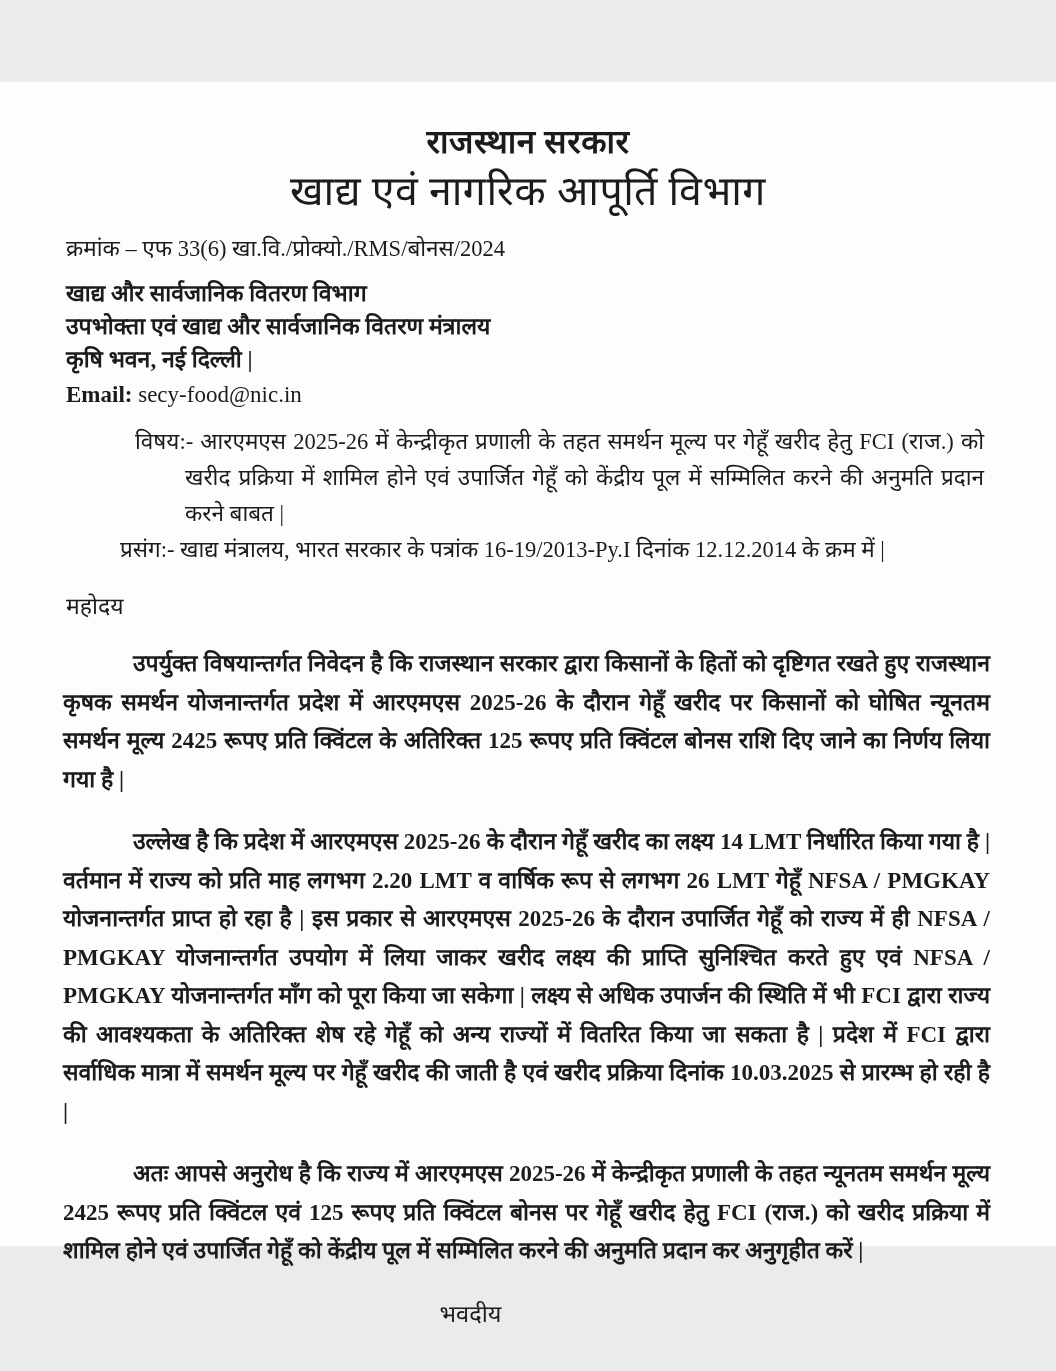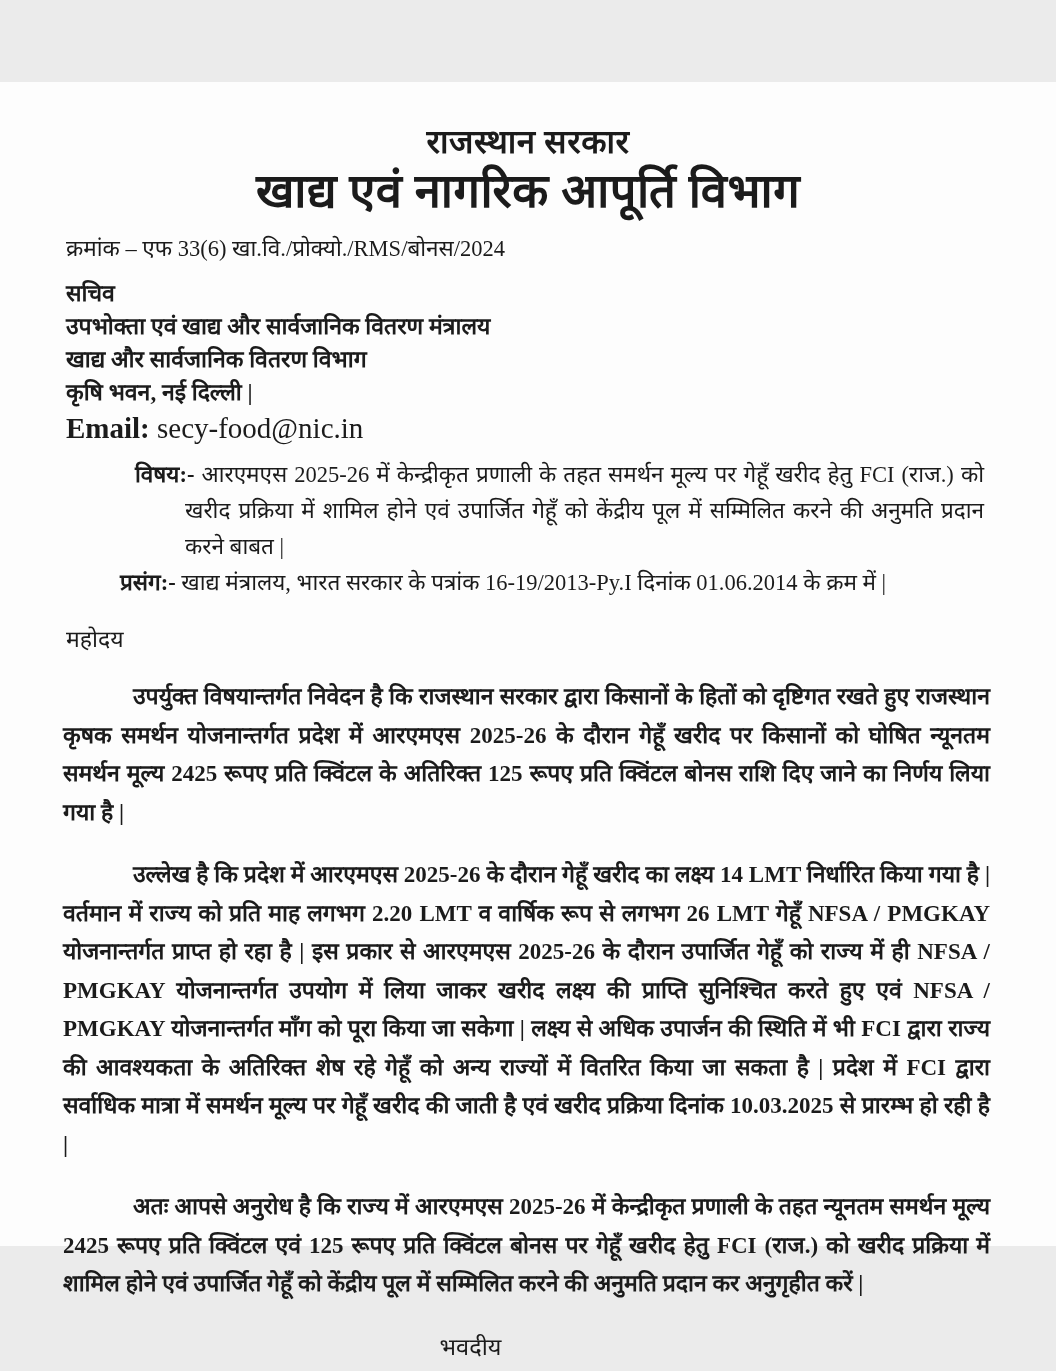--- a/index.html
+++ b/index.html
@@ -35,57 +35,57 @@
     font-size: 23px;
   }
   .titles { text-align: center; }
   .title1 {
     font-size: 33px;
     font-weight: 700;
     line-height: 44px;
     letter-spacing: 0.5px;
   }
   .title2 {
-    font-size: 47px;
-    font-weight: 700;
+    font-size: 41px;
+    font-weight: 400;
     line-height: 54px;
     letter-spacing: 0.5px;
   }
   .ref-row {
     display: flex;
     justify-content: space-between;
     align-items: flex-start;
     margin-top: 14px;
     font-size: 22.5px;
   }
   .ref-number { font-weight: 400; }
   .place-date { transform: translateY(-10px); font-weight: 500; }
   .recipient {
     margin-top: 14px;
     font-weight: 700;
     font-size: 23px;
     line-height: 33px;
   }
   .email-line {
     margin-top: 4px;
-    font-size: 29px;
+    font-size: 23px;
     line-height: 30px;
   }
   .email-label { font-weight: 700; }
   .email-value { font-weight: 400; }
   .subject-block {
     margin-top: 14px;
     margin-left: 119px;
     margin-right: 6px;
     text-indent: -50px;
     font-size: 22.5px;
     line-height: 36px;
     text-align: justify;
   }
-  .subject-label, .reference-label { font-weight: 700; }
+  .subject-label, .reference-label { font-weight: 400; }
   .reference-block {
     margin-top: 1px;
     margin-left: 54px;
     font-size: 22.5px;
     line-height: 34px;
   }
   .salutation {
     margin-top: 22px;
     font-size: 23px;
   }
@@ -142,37 +142,36 @@
     <div class="titles">
       <div class="title1">राजस्थान सरकार</div>
       <div class="title2">खाद्य एवं नागरिक आपूर्ति विभाग</div>
     </div>
 
     <div class="ref-row">
       <span class="ref-number">क्रमांक – एफ 33(6) खा.वि./प्रोक्यो./RMS/बोनस/2024</span>
     </div>
 
     <div class="recipient">
-      <div>सचिव</div>
+      <div>खाद्य और सार्वजानिक वितरण विभाग</div>
       <div>उपभोक्ता एवं खाद्य और सार्वजानिक वितरण मंत्रालय</div>
-      <div>खाद्य और सार्वजानिक वितरण विभाग</div>
       <div>कृषि भवन, नई दिल्ली |</div>
     </div>
 
     <div class="email-line">
       <span class="email-label">Email:</span>
       <span class="email-value">secy-food@nic.in</span>
     </div>
 
     <div class="subject-block">
       <span class="subject-label">विषय:-</span><span> आरएमएस 2025-26 में केन्द्रीकृत प्रणाली के तहत समर्थन मूल्य पर गेहूँ खरीद हेतु FCI (राज.) को खरीद प्रक्रिया में शामिल होने एवं उपार्जित गेहूँ को केंद्रीय पूल में सम्मिलित करने की अनुमति प्रदान करने बाबत |</span>
     </div>
 
     <div class="reference-block">
-      <span class="reference-label">प्रसंग:-</span><span> खाद्य मंत्रालय, भारत सरकार के पत्रांक 16-19/2013-Py.I दिनांक 01.06.2014 के क्रम में |</span>
+      <span class="reference-label">प्रसंग:-</span><span> खाद्य मंत्रालय, भारत सरकार के पत्रांक 16-19/2013-Py.I दिनांक 12.12.2014 के क्रम में |</span>
     </div>
 
     <div class="salutation">महोदय</div>
 
     <p class="para"><span>उपर्युक्त विषयान्तर्गत निवेदन है कि राजस्थान सरकार द्वारा किसानों के हितों को दृष्टिगत रखते हुए </span><b>राजस्थान कृषक समर्थन योजनान्तर्गत</b><span> प्रदेश में आरएमएस 2025-26 के दौरान गेहूँ खरीद पर किसानों को घोषित न्यूनतम समर्थन मूल्य 2425 रूपए प्रति क्विंटल के अतिरिक्त 125 रूपए प्रति क्विंटल बोनस राशि दिए जाने का निर्णय लिया गया है |</span></p>
 
     <p class="para">उल्लेख है कि प्रदेश में आरएमएस 2025-26 के दौरान गेहूँ खरीद का लक्ष्य 14 LMT निर्धारित किया गया है | वर्तमान में राज्य को प्रति माह लगभग 2.20 LMT व वार्षिक रूप से लगभग 26 LMT गेहूँ NFSA / PMGKAY योजनान्तर्गत प्राप्त हो रहा है | इस प्रकार से आरएमएस 2025-26 के दौरान उपार्जित गेहूँ को राज्य में ही NFSA / PMGKAY योजनान्तर्गत उपयोग में लिया जाकर खरीद लक्ष्य की प्राप्ति सुनिश्चित करते हुए एवं NFSA / PMGKAY योजनान्तर्गत माँग को पूरा किया जा सकेगा | लक्ष्य से अधिक उपार्जन की स्थिति में भी FCI द्वारा राज्य की आवश्यकता के अतिरिक्त शेष रहे गेहूँ को अन्य राज्यों में वितरित किया जा सकता है | प्रदेश में FCI द्वारा सर्वाधिक मात्रा में समर्थन मूल्य पर गेहूँ खरीद की जाती है एवं खरीद प्रक्रिया दिनांक 10.03.2025 से प्रारम्भ हो रही है |</p>
 
     <p class="para">अतः आपसे अनुरोध है कि राज्य में आरएमएस 2025-26 में केन्द्रीकृत प्रणाली के तहत न्यूनतम समर्थन मूल्य 2425 रूपए प्रति क्विंटल एवं 125 रूपए प्रति क्विंटल बोनस पर गेहूँ खरीद हेतु FCI (राज.) को खरीद प्रक्रिया में शामिल होने एवं उपार्जित गेहूँ को केंद्रीय पूल में सम्मिलित करने की अनुमति प्रदान कर अनुगृहीत करें |</p>
 

